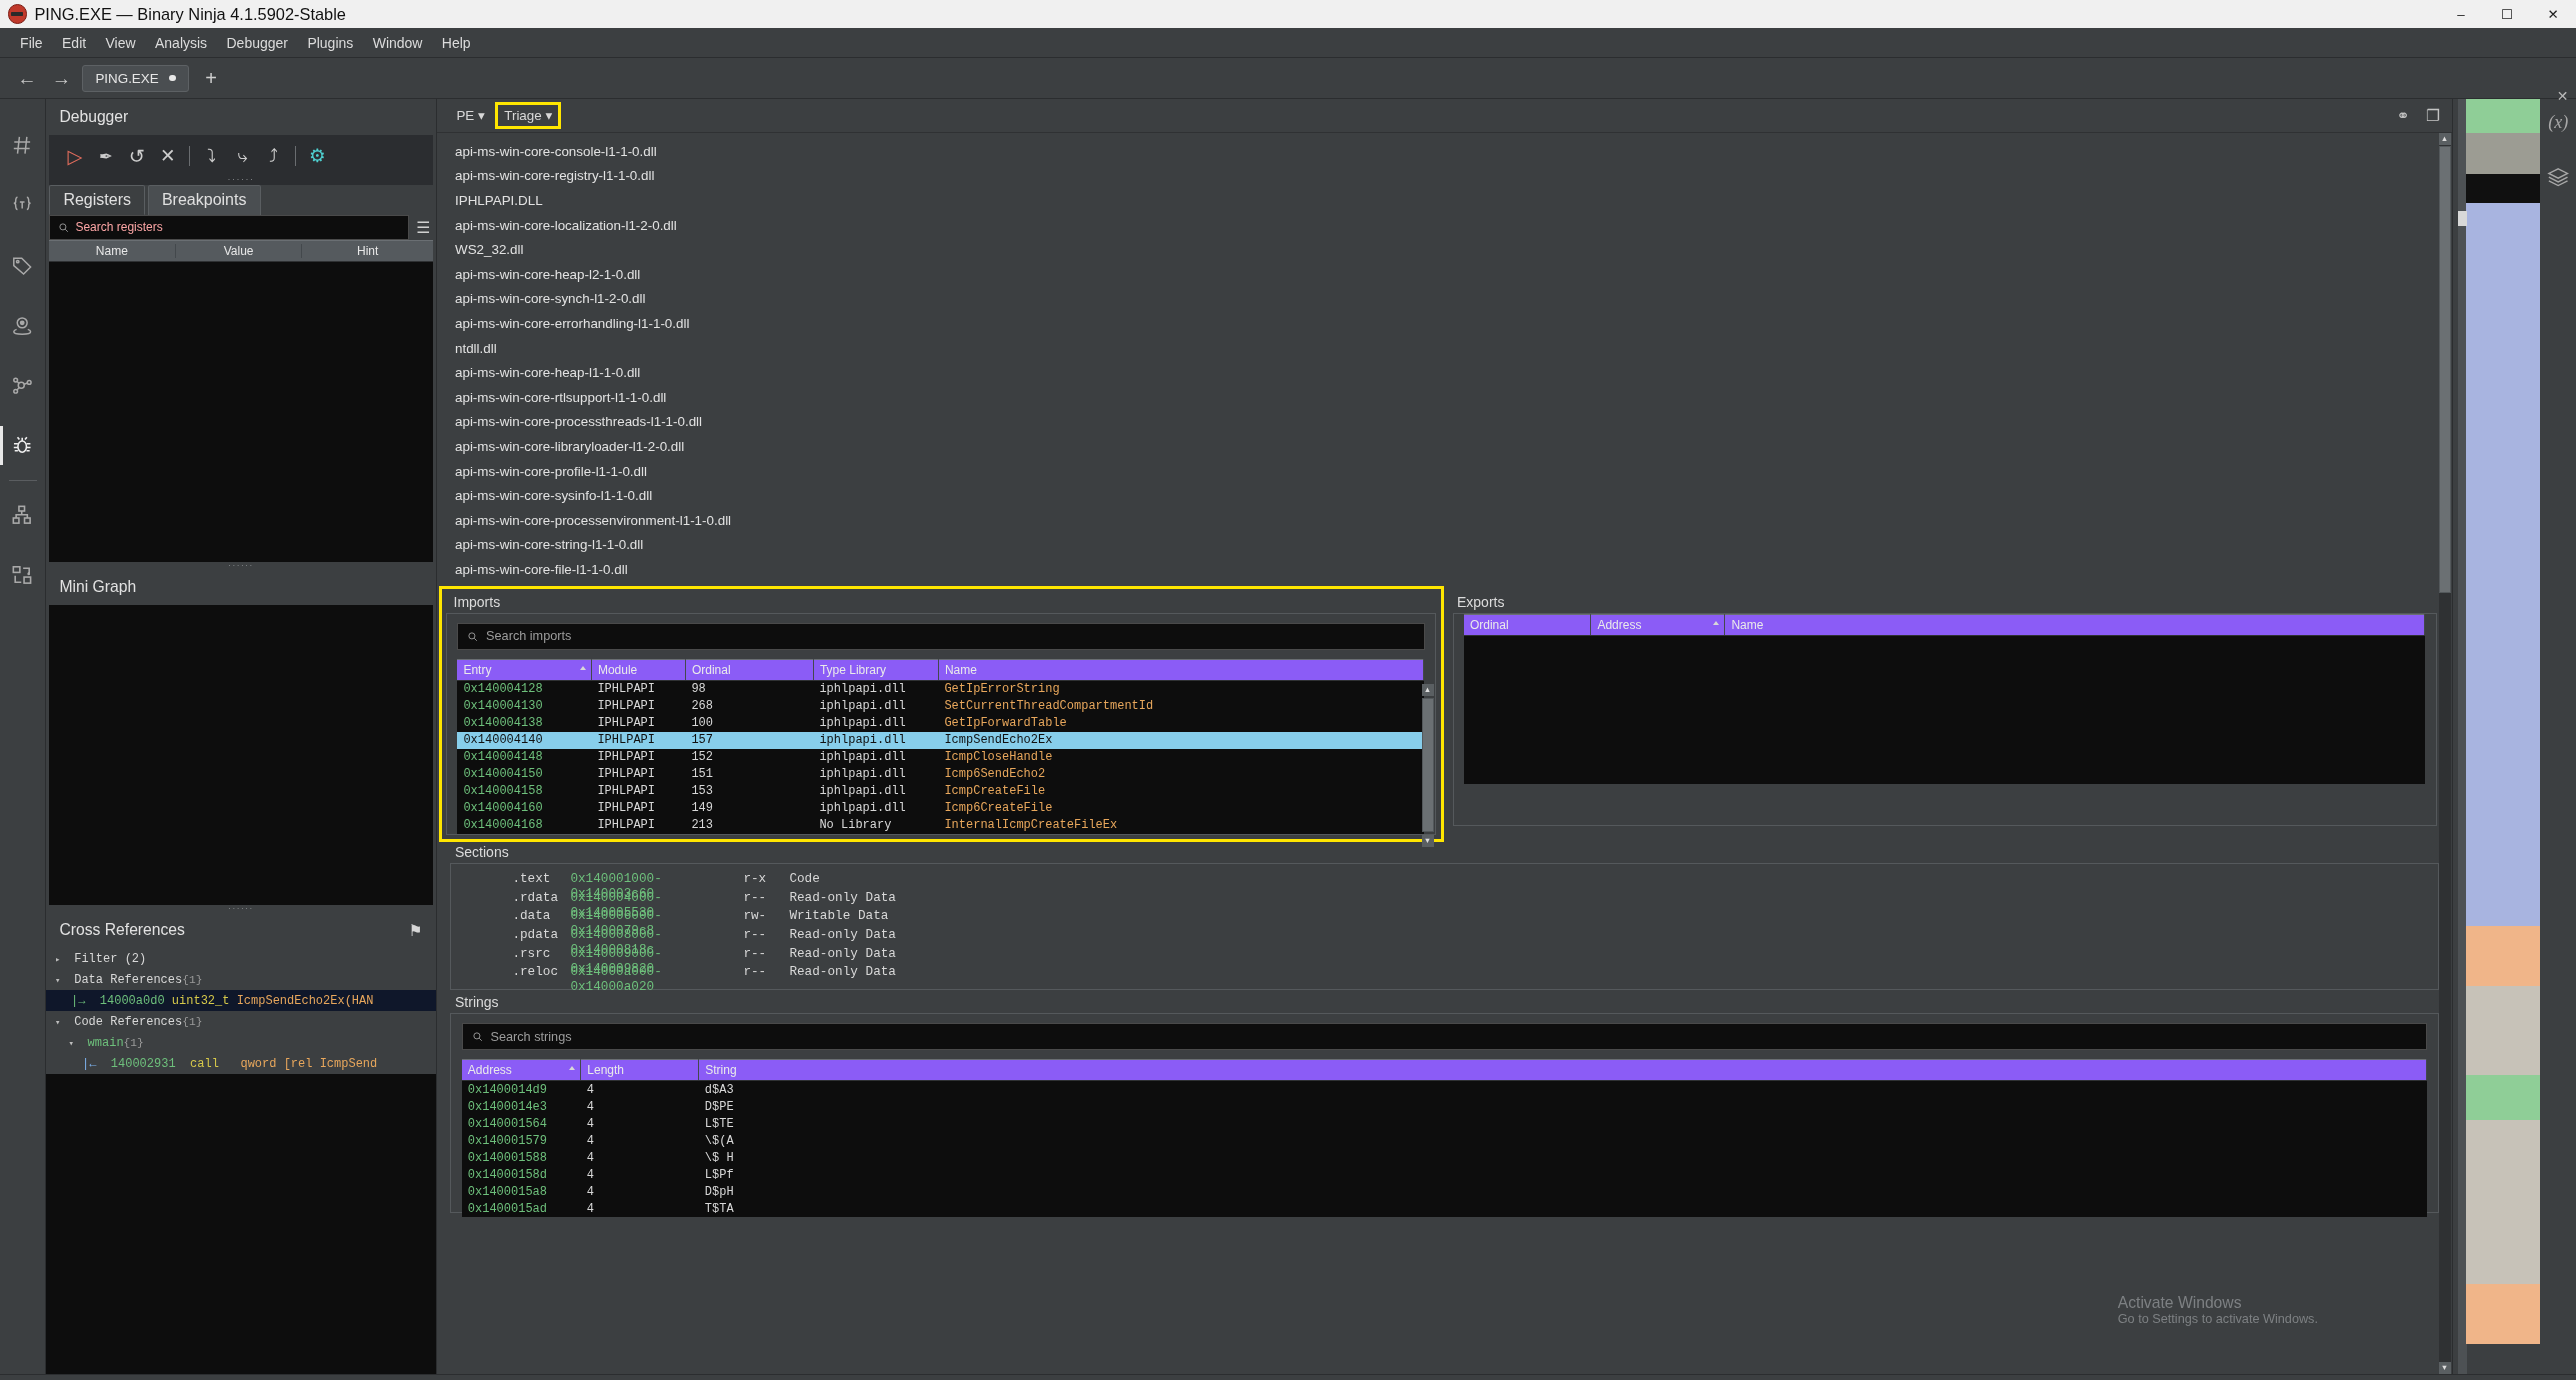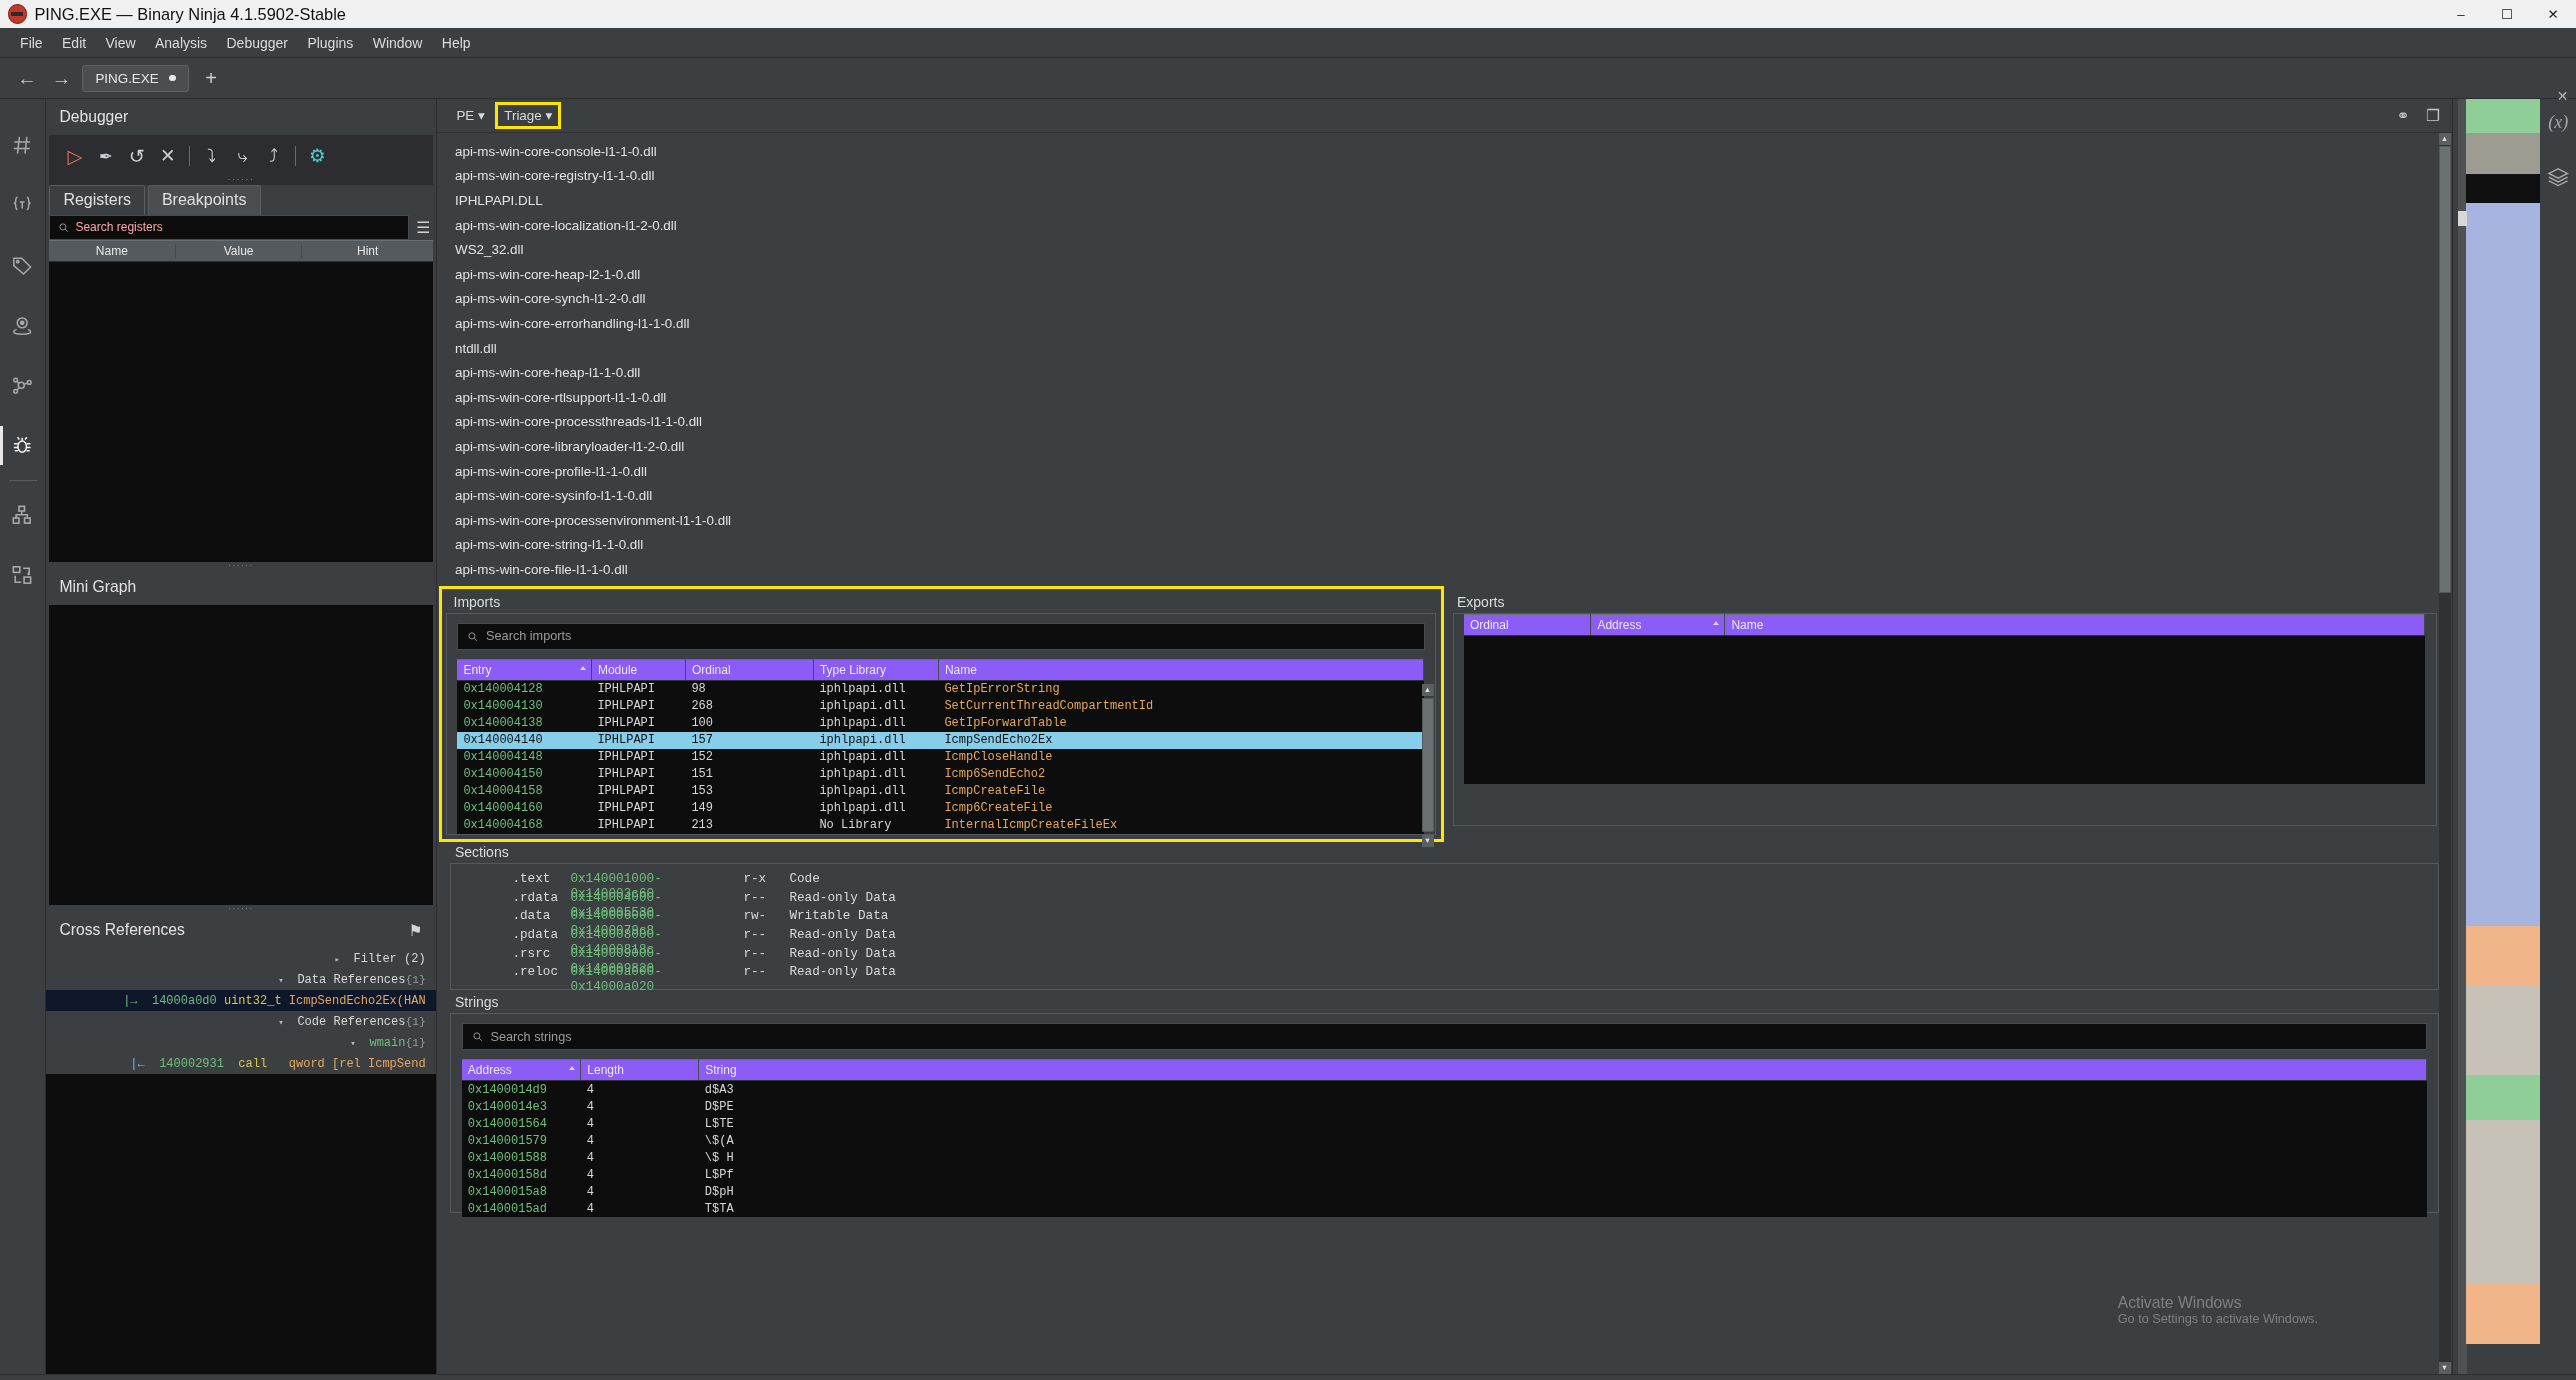--- a/index.html
+++ b/index.html
@@ -63,21 +63,21 @@
   .colhdr{display:flex;background:#555a5e;border-top:0.7px solid #6a6f73;border-bottom:0.7px solid #2f3133;
           height:22.4px;align-items:center;color:#e8e8e8;font-size:12px;}
   .colhdr div{text-align:center;border-right:0.7px solid #43484c;}
   .emptygrid{flex:1;background:#0d0d0d;margin:0 3px 0 3px;}
 
   .panelsplit{height:7.5px;background:#3c3f41;text-align:center;color:#8a8d90;font-size:8.2px;
               letter-spacing:1.5px;line-height:7.5px;}
 
   .xrefbody{background:#3c3f41;font-family:"Liberation Mono",monospace;font-size:12px;}
   .xrow{display:flex;align-items:center;height:21px;padding-left:9px;color:#d4d4d4;
-        justify-content:flex-end;padding-right:10.4px;}
+        justify-content:flex-start;padding-right:10.4px;}
   .xrow.sel{background:#0f172a;}
   .tri{color:#bdbdbd;font-size:9px;width:12px;display:inline-block;}
   .cnt{color:#9a9a9a;font-size:11.2px;}
   .grn{color:#6ec07c;}.org{color:#e8a75c;}.yel{color:#d7c94a;}.blu{color:#7fb4f0;}
   .wht{color:#d8d8d8;}
 
   
   .center{flex:1;display:flex;flex-direction:column;background:#3c3f41;min-width:0;}
   .viewbar{height:34px;background:#3c3f41;display:flex;align-items:center;padding-left:13.4px;gap:7.5px;
            position:relative;border-bottom:0.7px solid #2f3133;}

